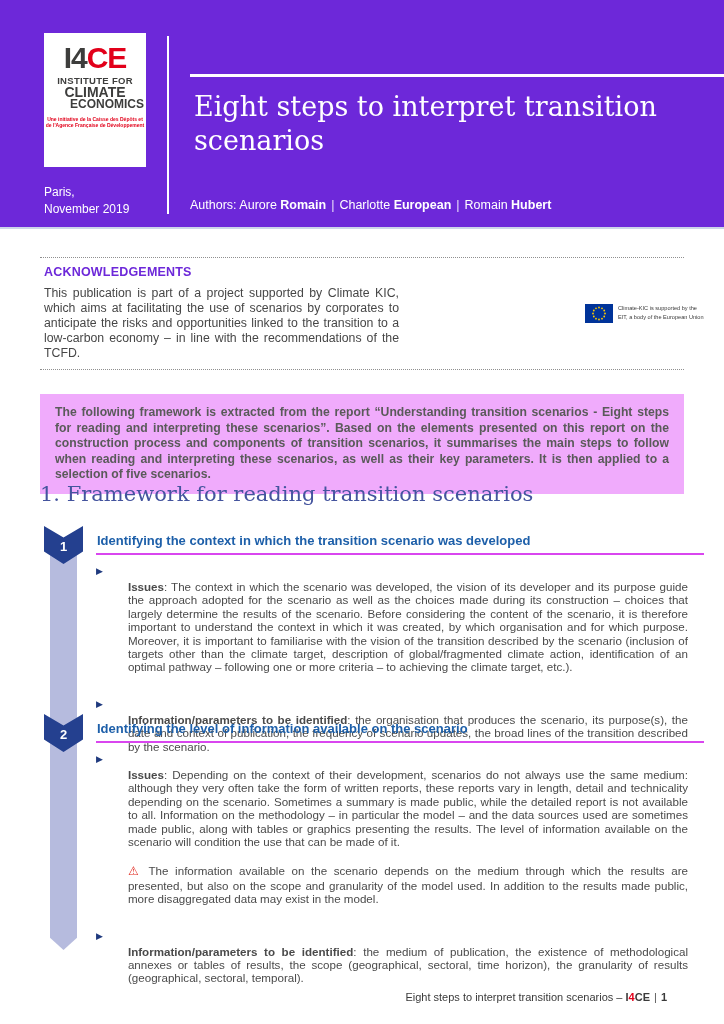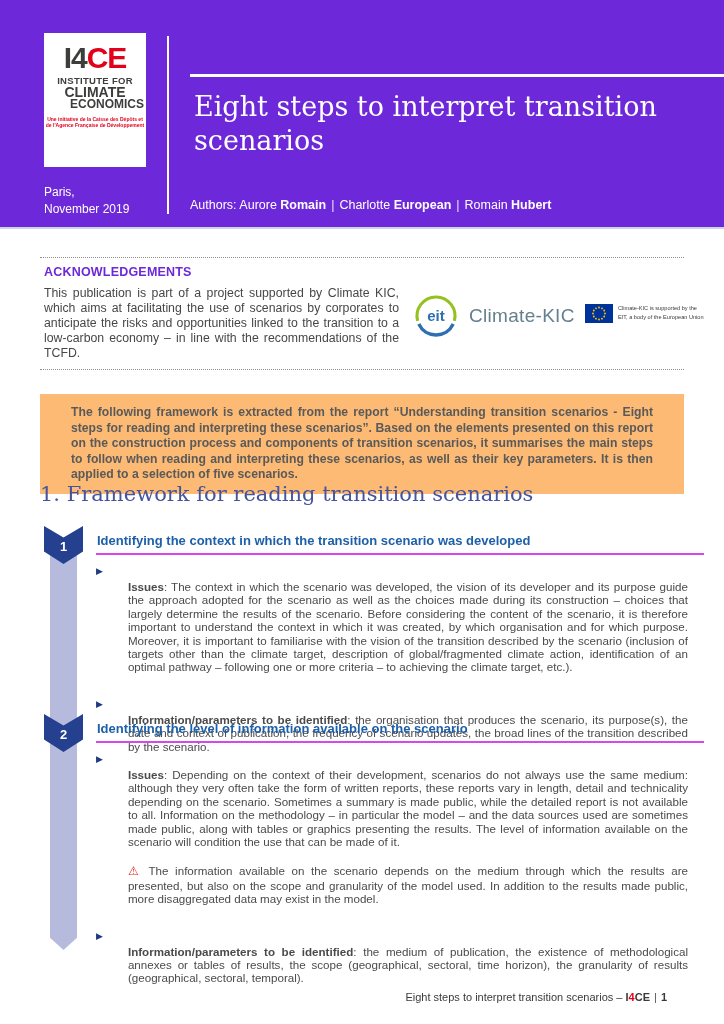--- a/index.html
+++ b/index.html
@@ -34,21 +34,21 @@
                color:#6d28d9;letter-spacing:.2px;}
   .ack-body{position:absolute;left:44px;top:286px;width:355px;font-size:12.3px;line-height:15px;
             text-align:justify;color:#474747;}
   .kic-logo{position:absolute;left:412px;top:292px;display:flex;align-items:center;gap:9px;}
   .kic-name{font-size:19px;color:#64808f;letter-spacing:.3px;}
   .eu-block{position:absolute;left:585px;top:304px;display:flex;gap:5px;align-items:flex-start;}
   .eu-text{font-size:5.6px;line-height:1.6;color:#3a3a3a;}
 
   
   .intro-box{position:absolute;left:40px;top:394px;width:644px;box-sizing:border-box;
-             background:#fdba74;padding:11px 31px;font-size:12.2px;font-weight:bold;
+             background:#f0abfc;padding:11px 15px;font-size:12.2px;font-weight:bold;
              line-height:15.6px;color:#5a5a5a;text-align:justify;}
 
   
   .section-title{position:absolute;left:40px;top:482px;font-family:"DejaVu Serif",serif;
                  font-size:21px;color:#44549e;}
 
   
   .strip{position:absolute;left:50px;top:542px;width:27px;height:408px;background:#b6bbde;
          clip-path:polygon(0 0,100% 0,100% 97%,50% 100%,0 97%);z-index:1;}
   .step{position:absolute;left:44px;width:660px;}
@@ -101,28 +101,20 @@
     </div>
     <div class="authors">
       <span>Authors: </span><span>Aurore </span><b>Romain</b><span class="sep">|</span><span>Charlotte </span><b>European</b><span class="sep">|</span><span>Romain </span><b>Hubert</b>
     </div>
   </div>
 
   <div class="dotted dotted-top"></div>
   <div class="ack-heading">ACKNOWLEDGEMENTS</div>
   <div class="ack-body">This publication is part of a project supported by Climate KIC, which aims at facilitating the use of scenarios by corporates to anticipate the risks and opportunities linked to the transition to a low-carbon economy – in line with the recommendations of the TCFD.</div>
 
-  <div class="kic-logo">
-    <svg width="48" height="48" viewBox="0 0 48 48">
-      <path d="M 5.65,28.9 A 19,19 0 1 1 42.35,28.9" fill="none" stroke="#95c11f" stroke-width="3"></path>
-      <path d="M 41.2,32 A 19,19 0 0 1 6.8,32" fill="none" stroke="#2d6fb0" stroke-width="3.4"></path>
-      <text x="24" y="29" text-anchor="middle" font-family="Liberation Sans, sans-serif" font-size="15" font-weight="bold" fill="#2d6fb0">eit</text>
-    </svg>
-    <span class="kic-name">Climate-KIC</span>
-  </div>
 
   <div class="eu-block">
     <svg width="28" height="19" viewBox="0 0 28 19">
       <rect width="28" height="19" fill="#003399"></rect>
       <g fill="#ffcc00">
         <circle cx="20" cy="9.5" r="0.9"></circle>
           <circle cx="19.2" cy="12.5" r="0.9"></circle>
         <circle cx="17" cy="14.7" r="0.9"></circle>
           <circle cx="14" cy="15.5" r="0.9"></circle>
         <circle cx="11" cy="14.7" r="0.9"></circle>

